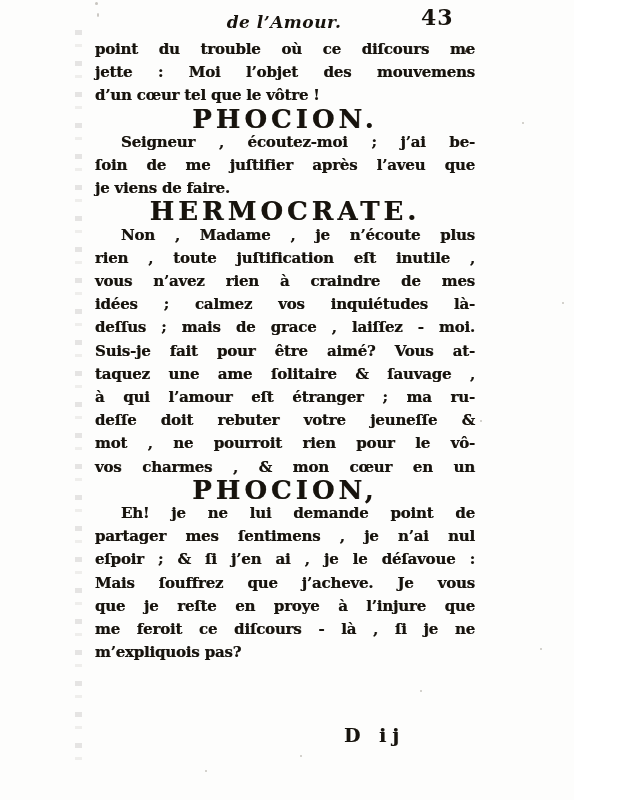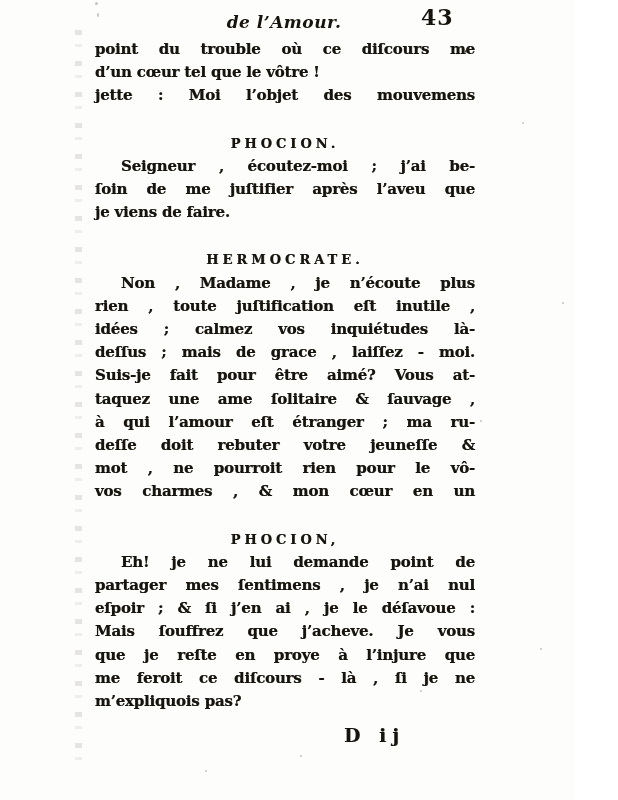--- a/index.html
+++ b/index.html
@@ -30,21 +30,21 @@
     font-size:15px;font-weight:700;line-height:23.2px;
     letter-spacing:-0.2px;
     text-align:justify;text-align-last:justify;
     text-shadow:0.35px 0.3px 0 rgba(23,19,13,0.45), -0.2px -0.2px 0 rgba(23,19,13,0.3);
     white-space:normal;
   }
   .text-line.indent{text-indent:26px;}
   .text-line.end{text-align-last:left;}
   .text-line.heading{
     text-align:center;text-align-last:center;
-    font-size:13px;letter-spacing:4px;text-indent:0;margin-top:24px;
+    font-size:26px;letter-spacing:4px;text-indent:0;
   }
   
   #signature{
     position:absolute;left:344px;top:724px;
     font-weight:700;font-size:19px;letter-spacing:6px;
     text-shadow:0.35px 0.3px 0 rgba(23,19,13,0.45);
   }
   
   .bleed-strip{
     position:absolute;left:75px;top:30px;width:7px;height:730px;
@@ -68,29 +68,30 @@
 <body>
 
 <div id="page" style="--ink: #17130d; --paper: #fdfdfc;">
 
   <div id="running-header">de l’Amour.</div>
 
   <div id="page-number">43</div>
 
   <div id="text-block">
       <div class="text-line cont">point du trouble où ce diſcours me</div>
+      <div class="text-line cont">jette : Moi l’objet des mouvemens</div>
       <div class="text-line end">d’un cœur tel que le vôtre !</div>
-      <div class="text-line cont">jette : Moi l’objet des mouvemens</div>
       <div class="text-line heading">PHOCION.</div>
       <div class="text-line indent">Seigneur , écoutez-moi ; j’ai be-</div>
       <div class="text-line cont">ſoin de me juſtifier après l’aveu que</div>
       <div class="text-line end">je viens de faire.</div>
       <div class="text-line heading">HERMOCRATE.</div>
       <div class="text-line indent">Non , Madame , je n’écoute plus</div>
       <div class="text-line cont">rien , toute juſtification eſt inutile ,</div>
+      <div class="text-line cont">vous n’avez rien à craindre de mes</div>
       <div class="text-line cont">idées ; calmez vos inquiétudes là-</div>
       <div class="text-line cont">deſſus ; mais de grace , laiſſez - moi.</div>
       <div class="text-line cont">Suis-je fait pour être aimé? Vous at-</div>
       <div class="text-line cont">taquez une ame ſolitaire &amp; ſauvage ,</div>
       <div class="text-line cont">à qui l’amour eſt étranger ; ma ru-</div>
       <div class="text-line cont">deſſe doit rebuter votre jeuneſſe &amp;</div>
       <div class="text-line cont">mot , ne pourroit rien pour le vô-</div>
       <div class="text-line cont">vos charmes , &amp; mon cœur en un</div>
       <div class="text-line heading">PHOCION,</div>
       <div class="text-line indent">Eh! je ne lui demande point de</div>

